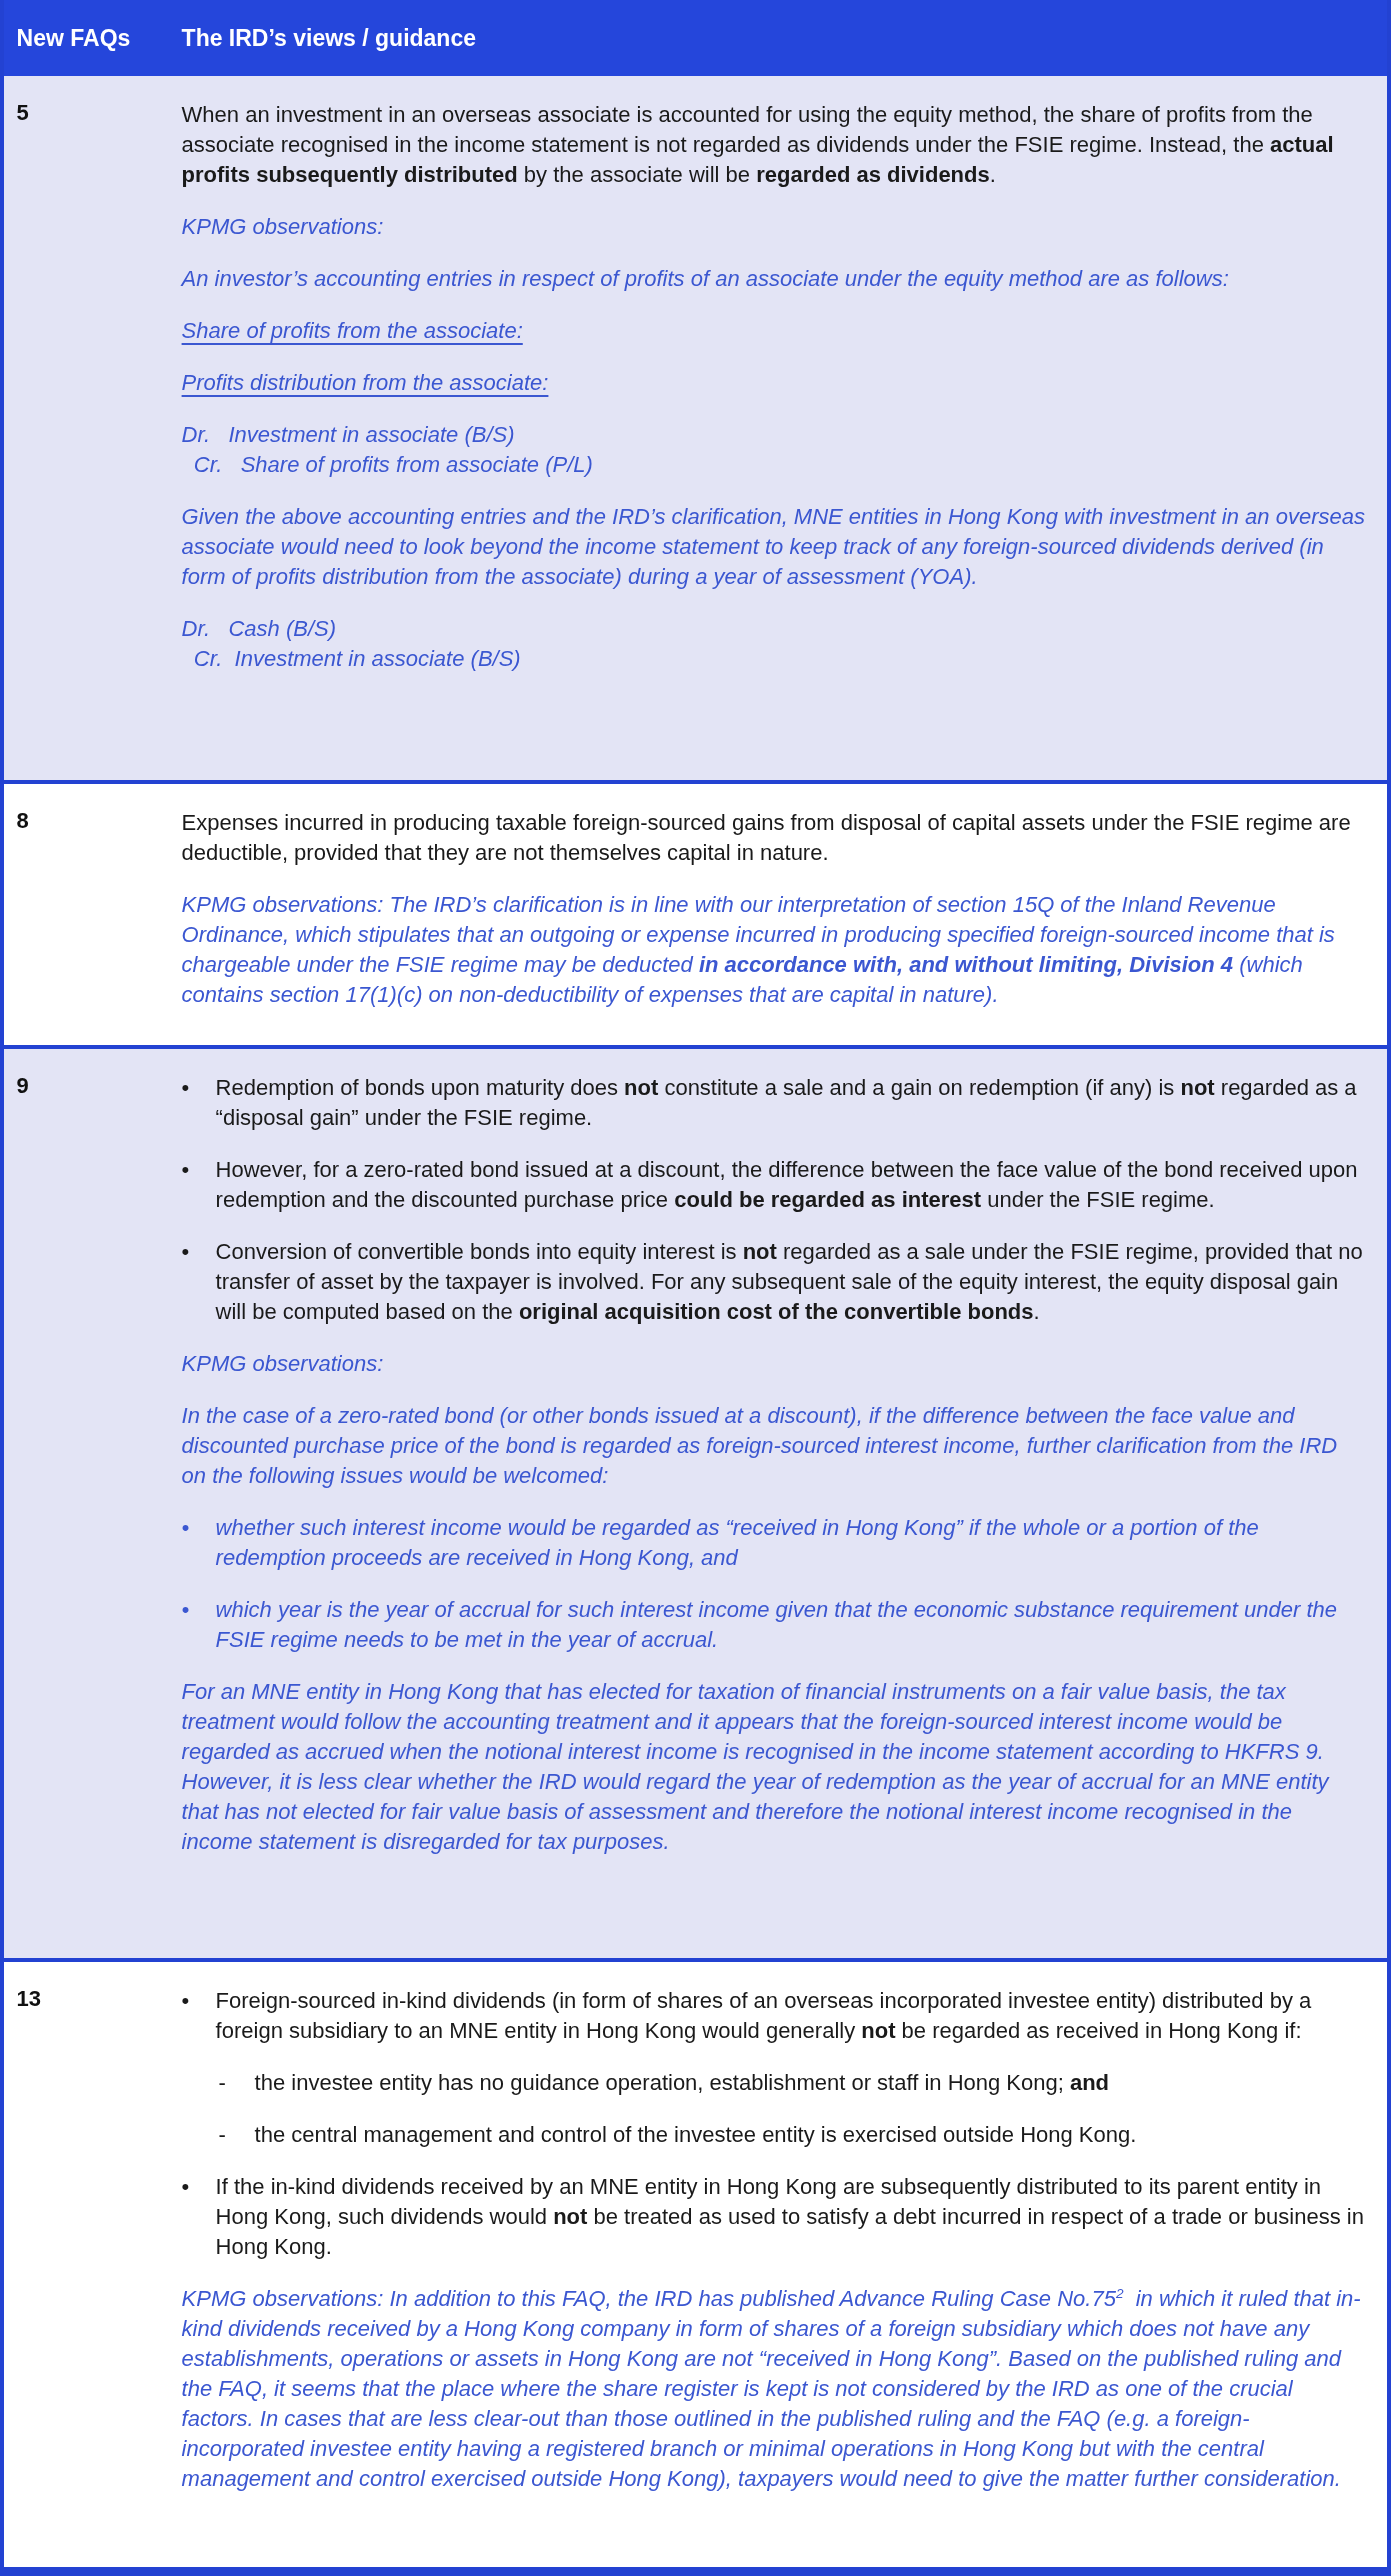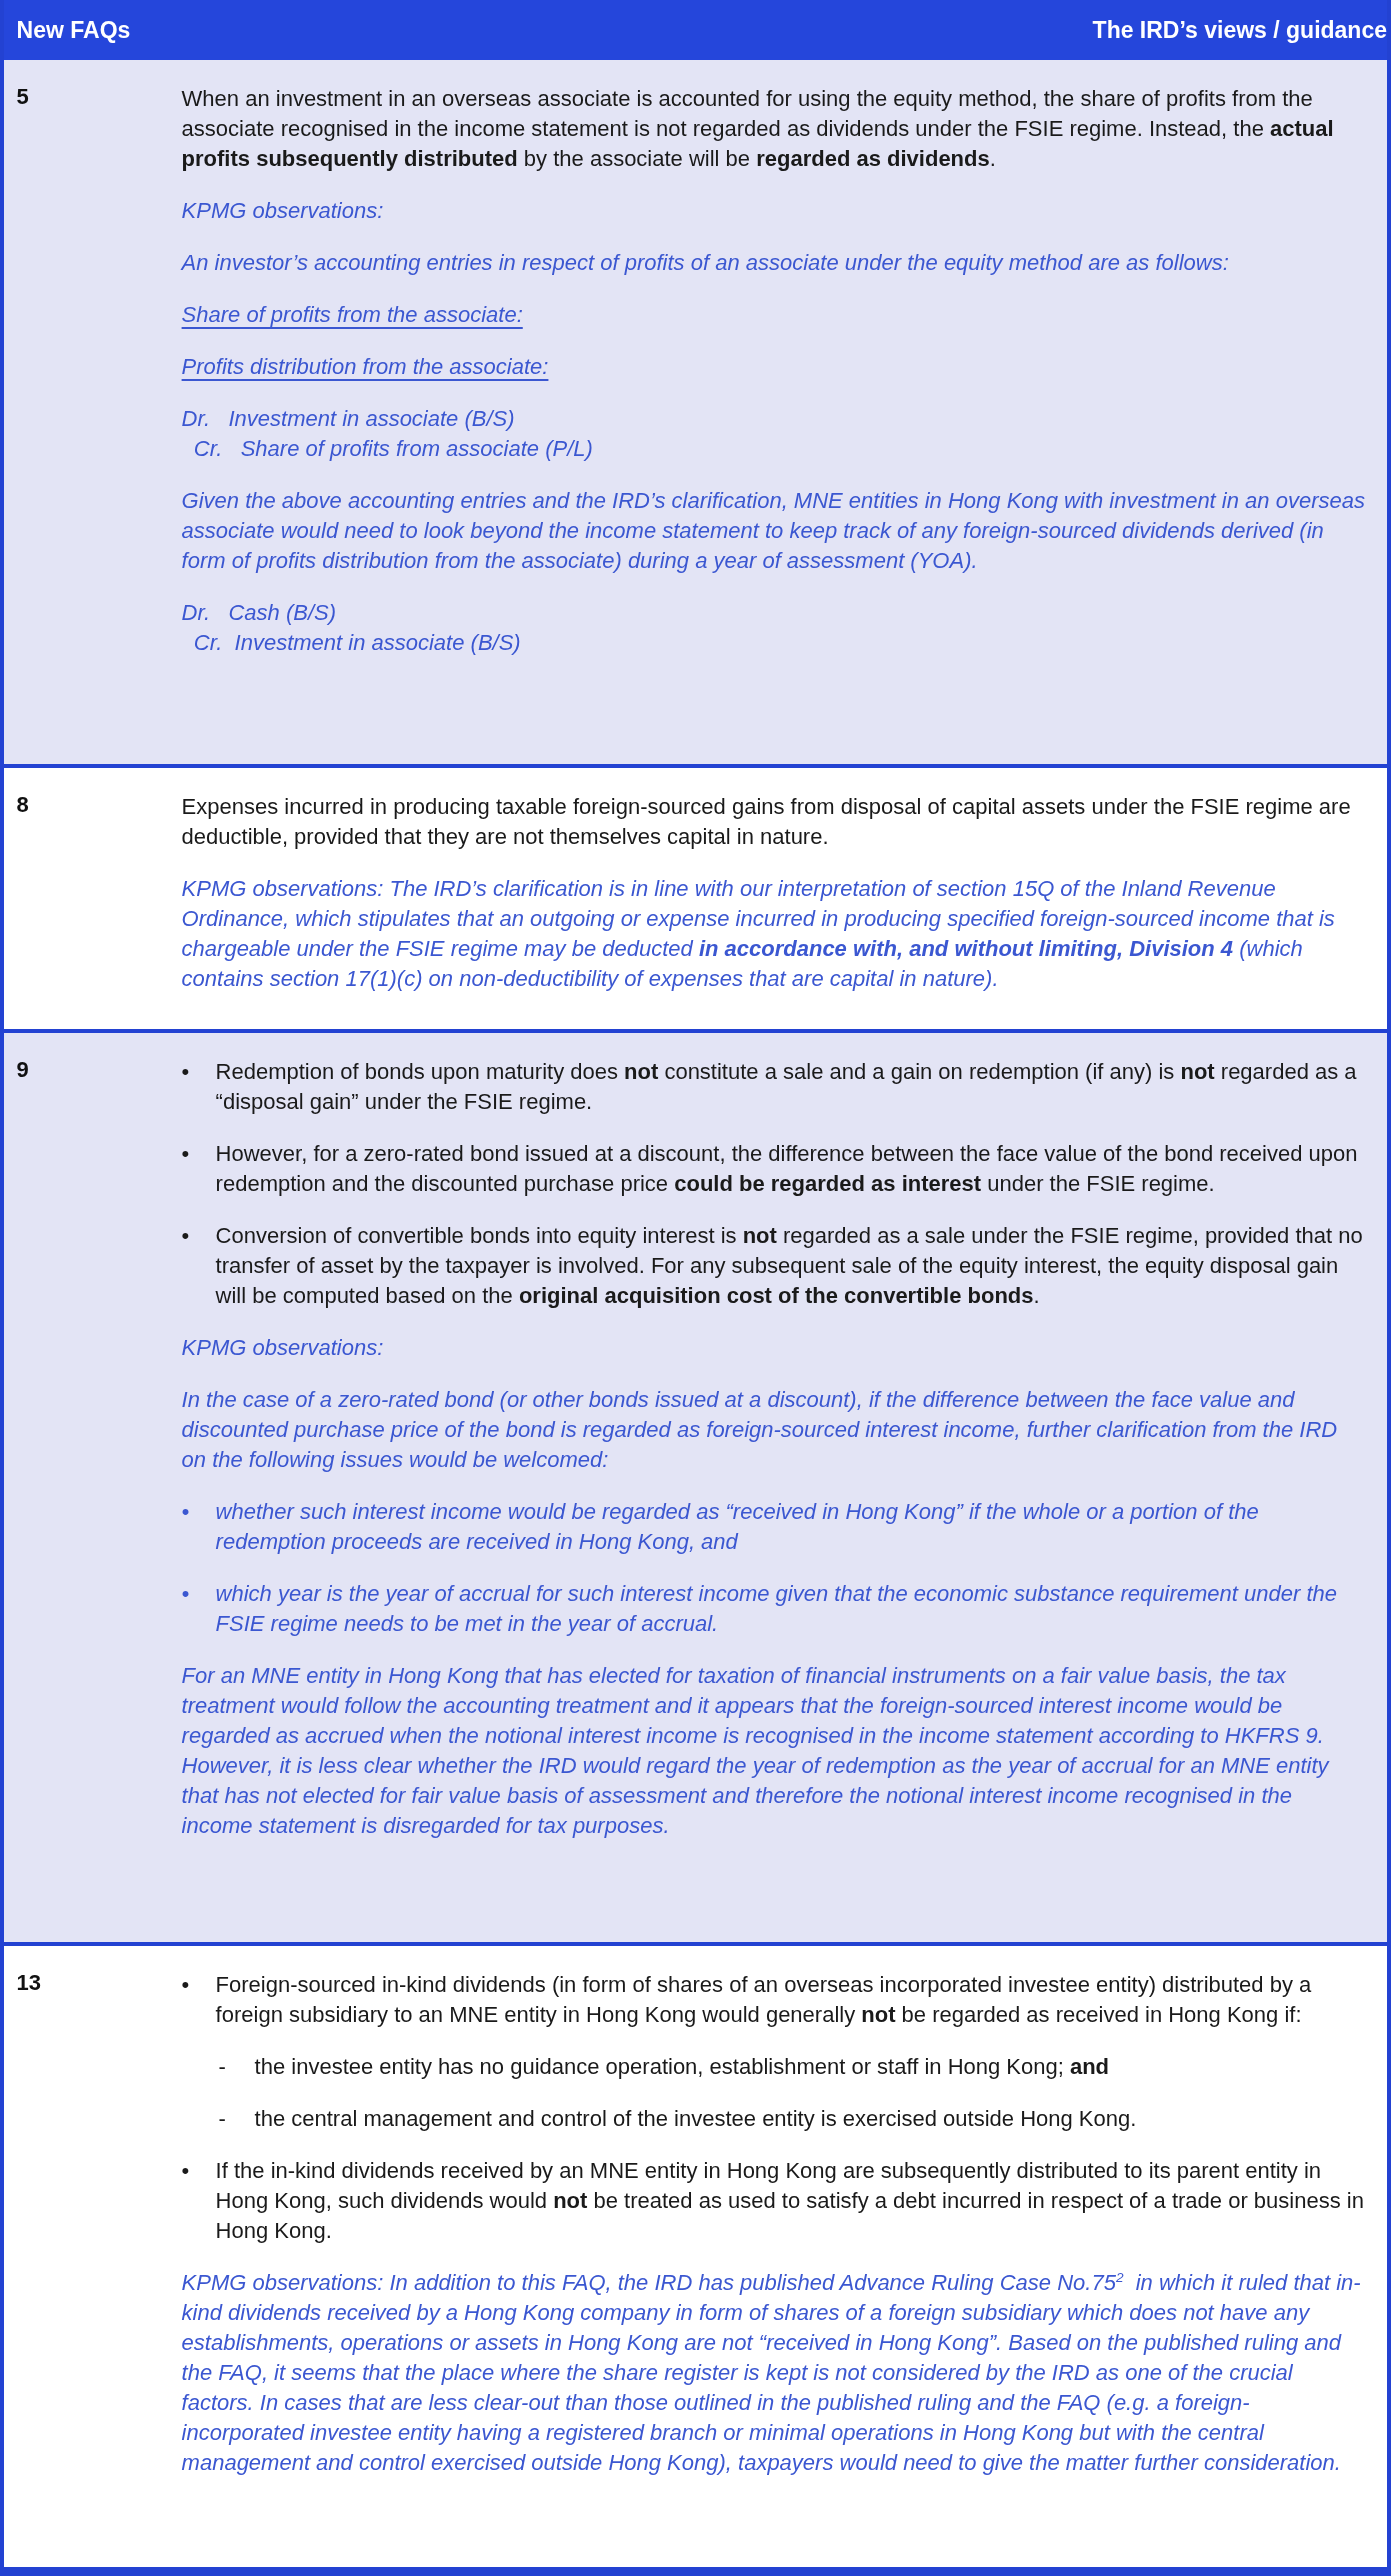--- a/index.html
+++ b/index.html
@@ -12,30 +12,30 @@
     border-left: 4.6px solid #2342d2;
     border-right: 4.6px solid #2342d2;
     border-bottom: 9.7px solid #2342d2;
     display: flex;
     flex-direction: column;
     background: #ffffff;
   }
 
   .thead {
     flex: none;
-    height: 60px;
+    height: 76px;
     background: #2546db;
     color: #ffffff;
     display: flex;
     align-items: center;
     font-size: 23px;
     font-weight: bold;
   }
   .thead .c1 { flex: 0 0 165px; padding-left: 12.6px; box-sizing: border-box; }
-  .thead .c2 { flex: 1; padding-left: 12.6px; box-sizing: border-box; text-align: right; }
+  .thead .c2 { flex: 1; padding-left: 12.6px; box-sizing: border-box; }
 
   .row { display: flex; background: #ffffff; }
   .row + .row { border-top: 4.6px solid #2342d2; }
   .row.alt { background: #e3e4f5; }
 
   .row .c1 {
     flex: 0 0 165px;
     box-sizing: border-box;
     padding: 24px 0 0 12.6px;
     font-size: 22px;

